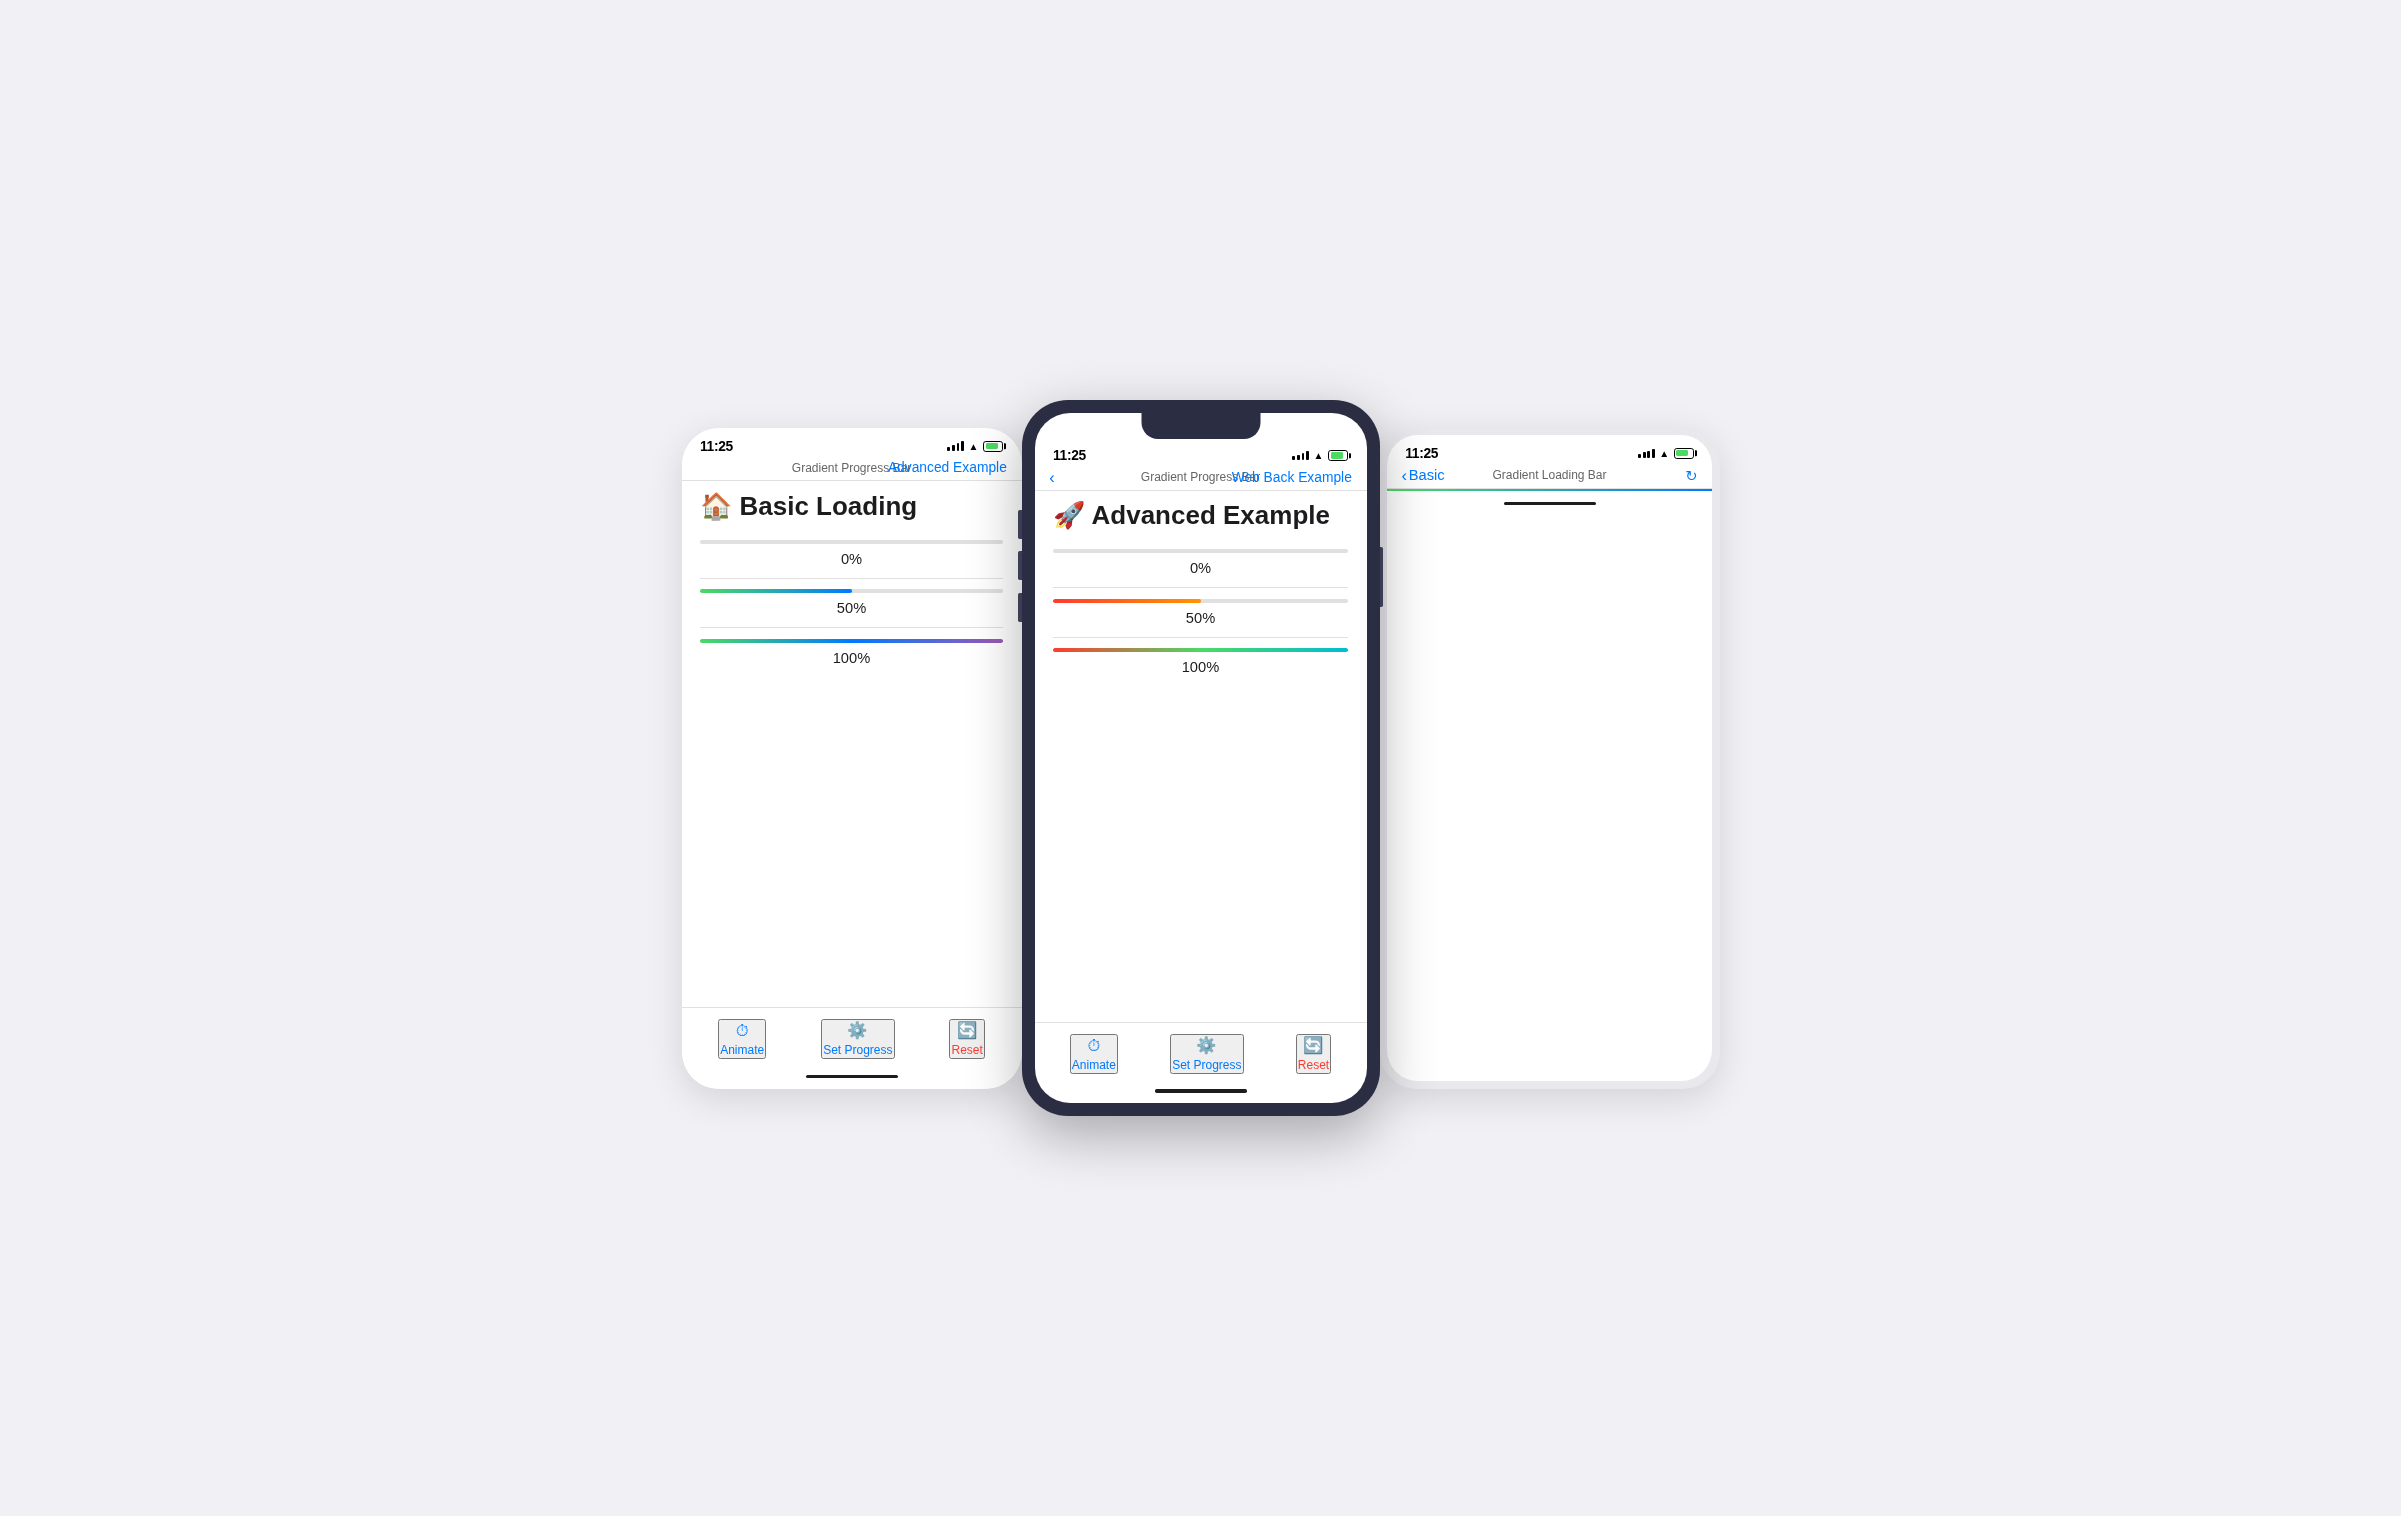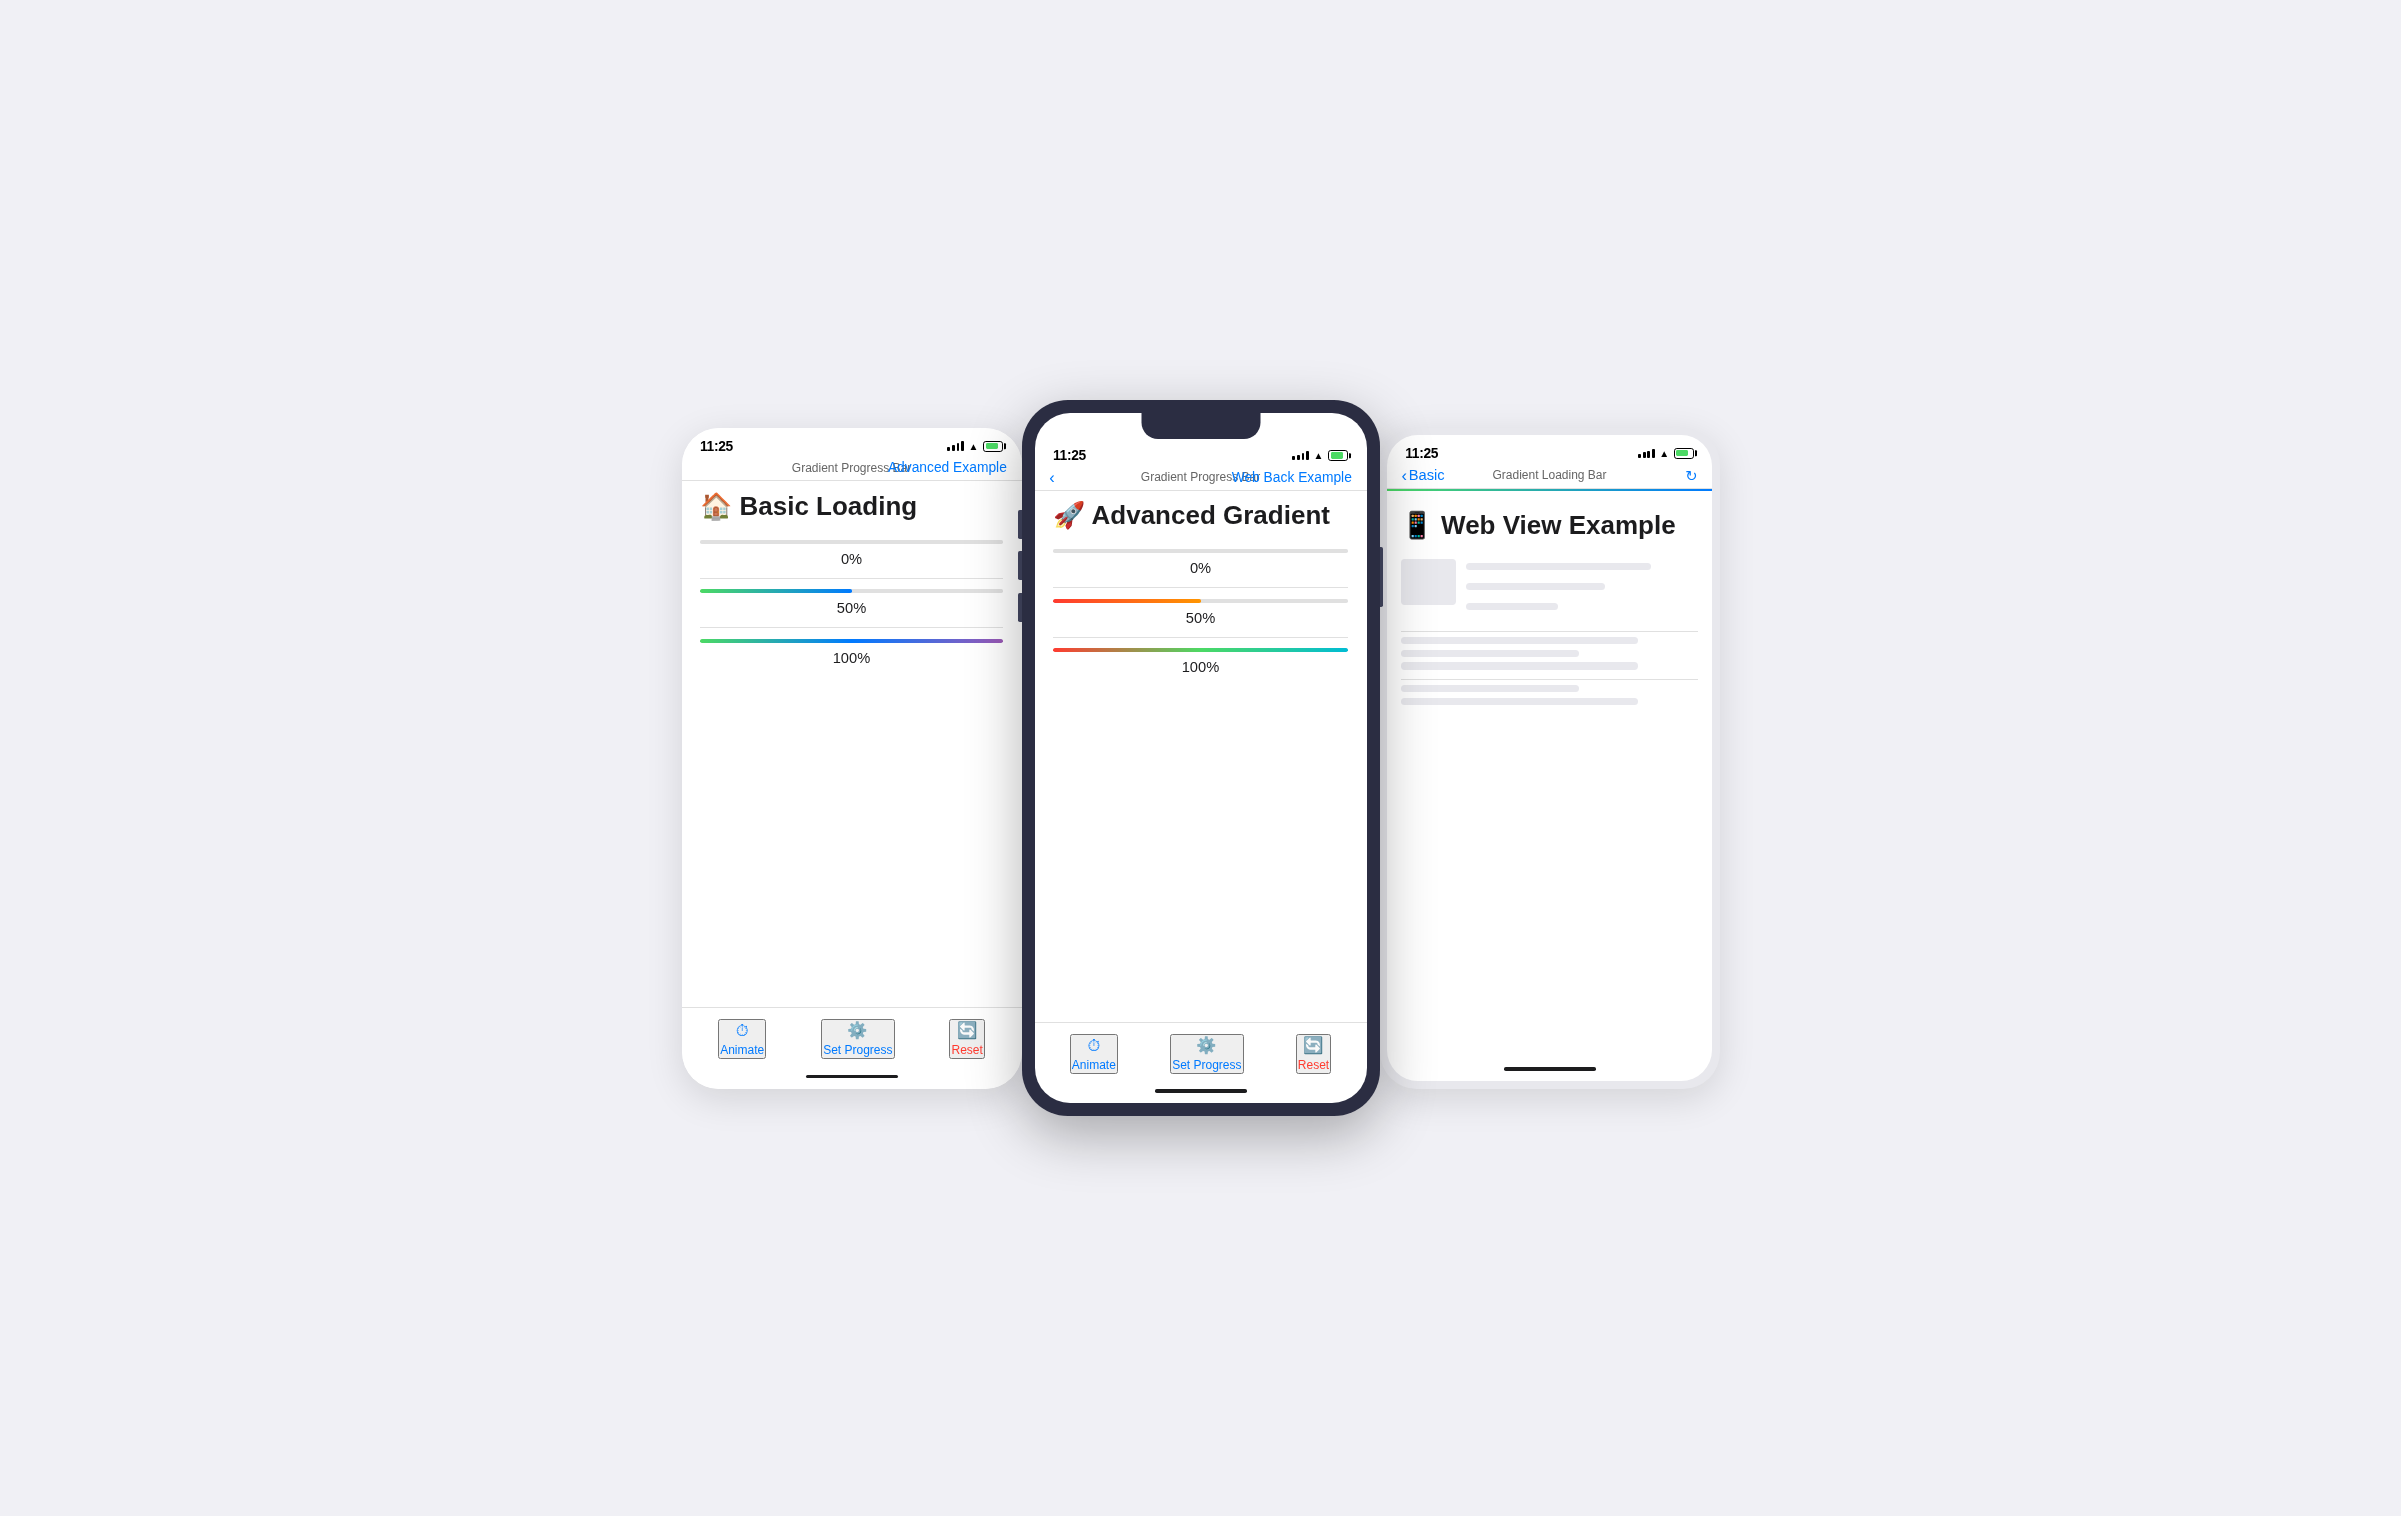--- a/index.html
+++ b/index.html
@@ -543,21 +543,21 @@
 
       <div class="nav-bar">
         <span class="nav-back">
           <span class="chevron">‹</span>
         </span>
         <span class="nav-title">Gradient Progress Bar</span>
         <span class="nav-right-link">Web Back Example</span>
       </div>
 
       <div class="content">
-        <div class="page-title">🚀 Advanced Gradient</div>
+        <div class="page-title">🚀 Advanced Example</div>
 
         <div class="progress-section">
           <div class="progress-track">
             <div class="progress-fill-0"></div>
           </div>
           <div class="progress-label">0%</div>
         </div>
 
         <div class="separator"></div>
 
@@ -622,47 +622,20 @@
         <span class="nav-back">
           <span class="chevron">‹</span>
           <span>Basic</span>
         </span>
         <span class="nav-title">Gradient Loading Bar</span>
         <span class="refresh-icon nav-link">↻</span>
       </div>
 
       <div style="height:2.8px; background: linear-gradient(to right, #4cd964, #007aff); flex-shrink:0;"></div>
 
-      <div class="content web-content">
-        <div class="page-title">📱 Web View Example</div>
-
-        <div class="web-row">
-          <div class="web-skeleton-block web-skeleton-image"></div>
-          <div class="web-lines">
-            <div class="web-skeleton-block web-skeleton-line-long"></div>
-            <div class="web-skeleton-block web-skeleton-line-medium"></div>
-            <div class="web-skeleton-block web-skeleton-line-short"></div>
-          </div>
-        </div>
-
-        <div class="web-separator"></div>
-
-        <div style="margin-bottom:9.2px;">
-          <div class="web-skeleton-block web-skeleton-line-long" style="margin-bottom:5.5px;"></div>
-          <div class="web-skeleton-block web-skeleton-line-medium" style="margin-bottom:5.5px;"></div>
-          <div class="web-skeleton-block web-skeleton-line-long"></div>
-        </div>
-
-        <div class="web-separator"></div>
-
-        <div style="margin-bottom:9.2px;">
-          <div class="web-skeleton-block web-skeleton-line-medium" style="margin-bottom:5.5px;"></div>
-          <div class="web-skeleton-block web-skeleton-line-long"></div>
-        </div>
-      </div>
 
       <div class="home-indicator">
         <div class="home-bar"></div>
       </div>
     </div>
   </div>
 
 </div>
 
 

